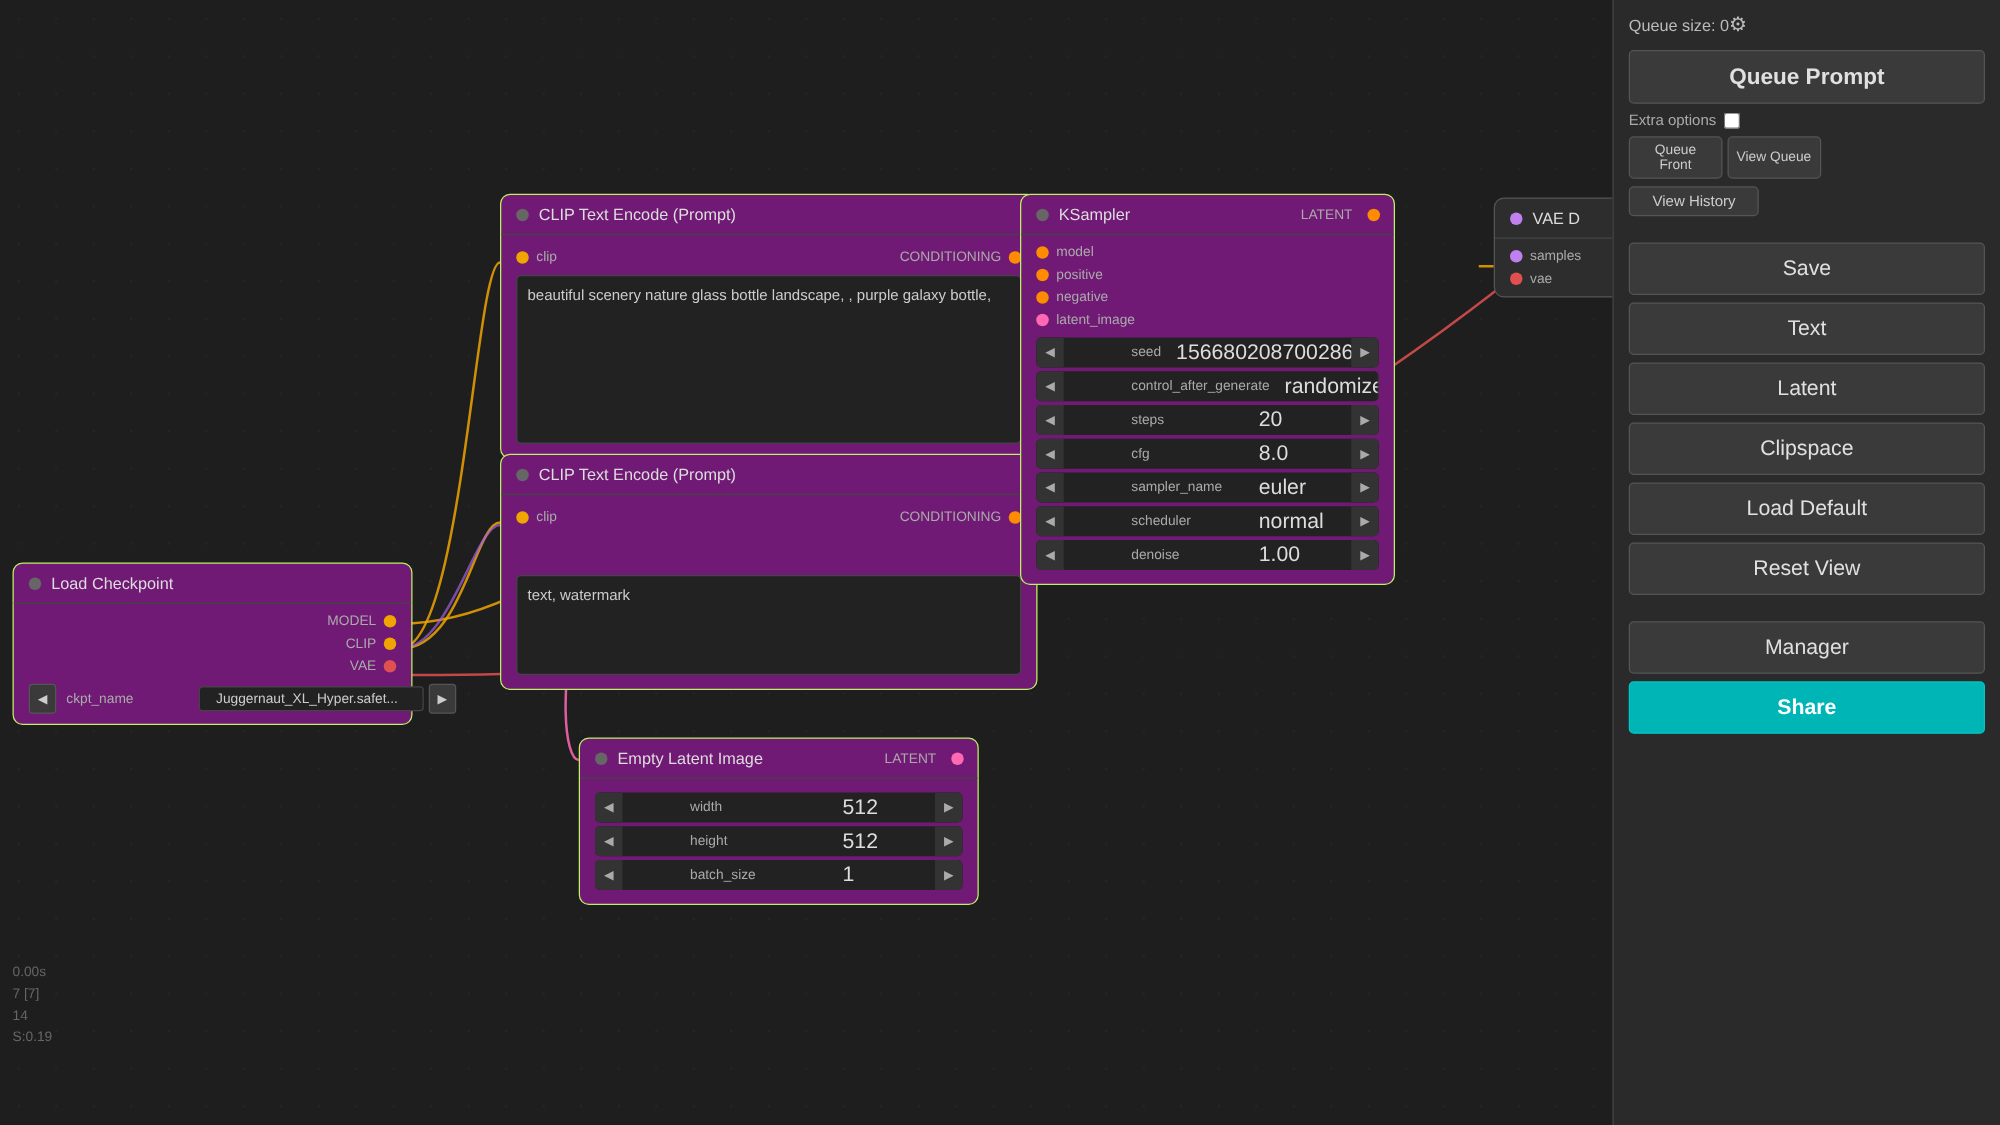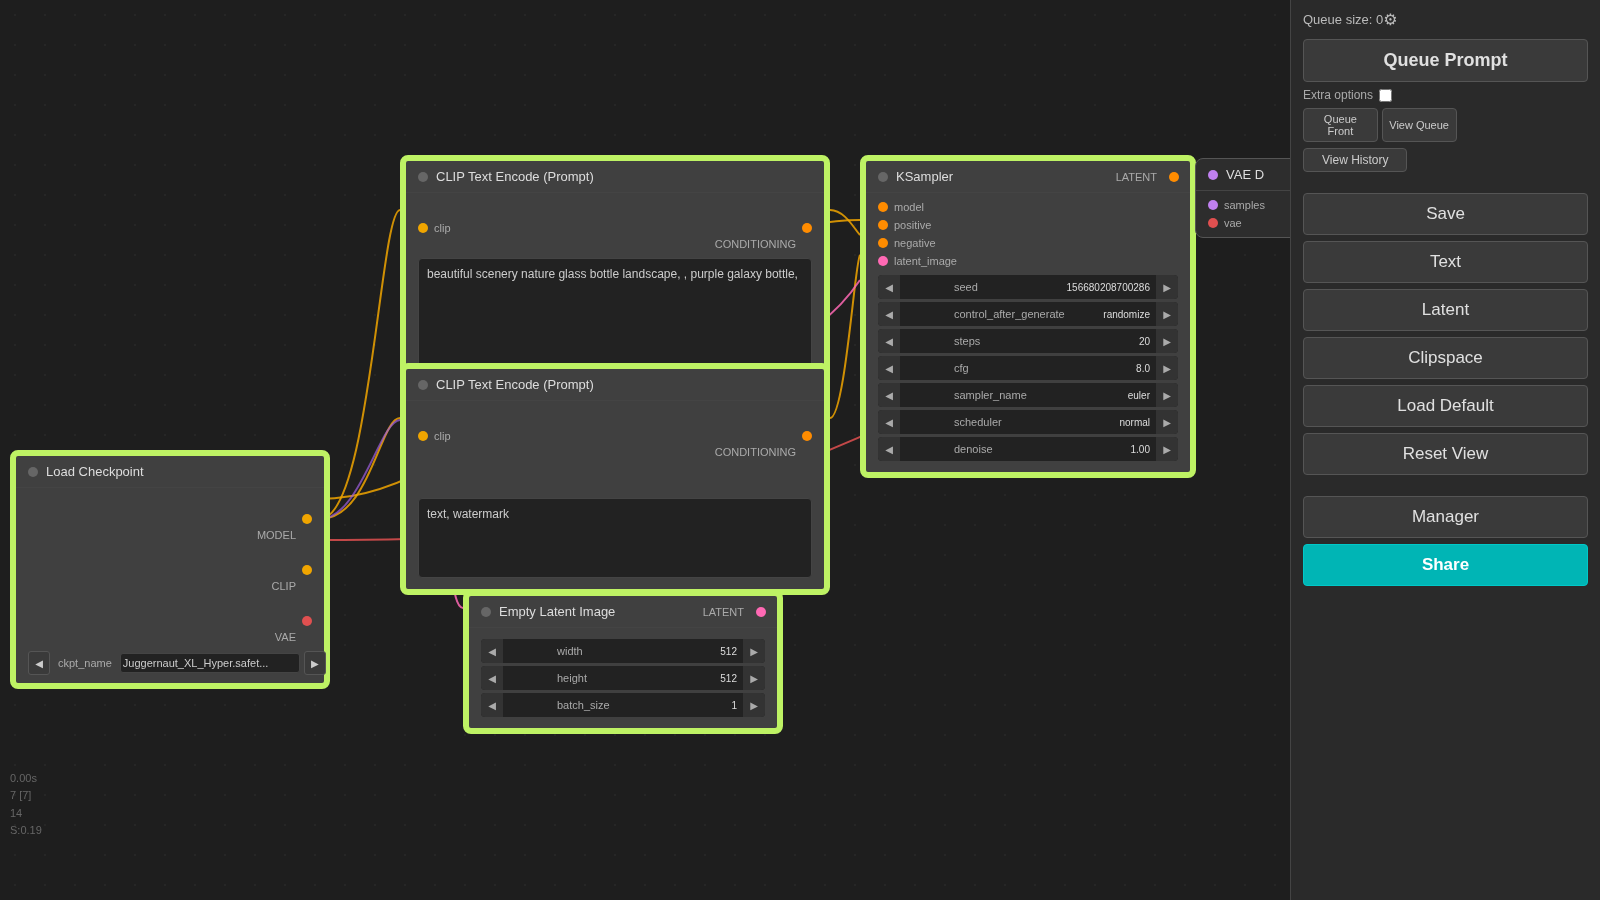--- a/index.html
+++ b/index.html
@@ -148,22 +148,22 @@
     .sidebar-btn.teal {
       background: #00b5b5;
       color: #fff;
       border-color: #00c8c8;
       font-weight: 700;
     }
 
     
     .node {
       position: absolute;
-      background: #404040;
-      border: 6px solid #bef264;
+      background: #701a75;
+      border: 1px solid #bef264;
       border-radius: 8px;
       min-width: 200px;
     }
 
     .node-header {
       display: flex;
       align-items: center;
       gap: 8px;
       padding: 8px 12px;
       border-bottom: 1px solid #444;
@@ -207,21 +207,20 @@
       padding: 4px 0;
     }
 
     .port-label {
       font-size: 11px;
       color: #aaa;
     }
 
     .port-label.right {
       text-align: right;
-      margin-top: 33px;
     }
 
     .port-dot {
       width: 10px;
       height: 10px;
       border-radius: 50%;
       display: inline-block;
     }
 
     .port-dot.yellow { background: #f0a500; }
@@ -239,23 +238,23 @@
       color: #ccc;
       font-size: 12px;
       padding: 8px;
       resize: none;
       margin-top: 4px;
       font-family: inherit;
     }
 
     
     #ksampler {
-      left: 860px;
+      left: 816px;
       top: 155px;
-      width: 336px;
+      width: 300px;
     }
 
     .ksampler-body {
       padding: 8px 12px;
     }
 
     .port-row-item {
       display: flex;
       align-items: center;
       gap: 6px;
@@ -293,23 +292,23 @@
     .param-name {
       flex: 1;
       padding: 0 6px;
       font-size: 11px;
       color: #aaa;
       margin-left: 48px;
     }
 
     .param-value {
       padding: 0 6px;
-      font-size: 10px;
+      font-size: 17px;
       color: #ddd;
-      text-align: right;
+      text-align: left;
       min-width: 80px;
     }
 
     
     #load-checkpoint {
       left: 10px;
       top: 450px;
       width: 320px;
     }
 
@@ -340,22 +339,23 @@
       padding: 2px 6px;
       cursor: pointer;
     }
 
     .checkpoint-value {
       background: #222;
       border: 1px solid #444;
       border-radius: 3px;
       color: #ccc;
       font-size: 11px;
-      padding: 3px 2px;
+      padding: 3px 13px;
       min-width: 180px;
+      margin-left: 44px;
     }
 
     
     #empty-latent {
       left: 463px;
       top: 590px;
       width: 320px;
     }
 
     .latent-body {

